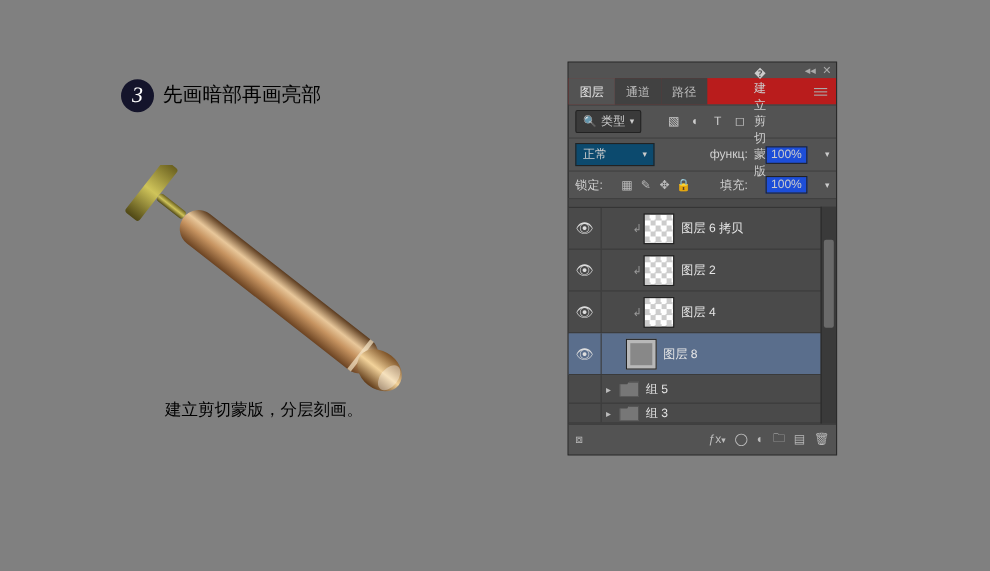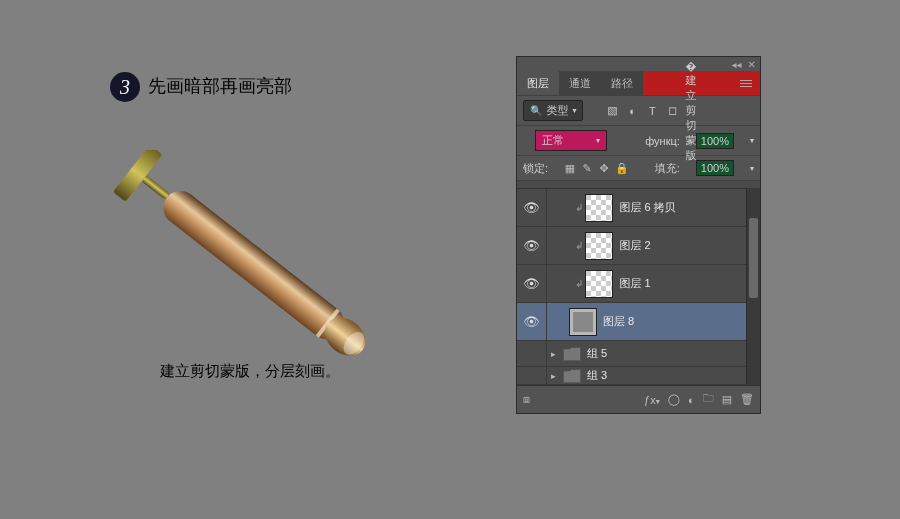--- a/index.html
+++ b/index.html
@@ -24,24 +24,24 @@
   }
   .step-title {
     position: absolute;
     left: 148px; top: 74px;
     font-size: 18px;
     color: #000;
     font-family: "SimSun", serif;
   }
   .caption {
     position: absolute;
-    left: 160px; top: 362px;
+    left: 150px; top: 362px;
     font-size: 15px;
     color: #000;
-    font-family: Liberation Mono, monospace;
+    font-family: Liberation Serif, serif;
     line-height: 1.5;
   }
   .illus { position: absolute; left: 105px; top: 150px; }
 
   
   .panel {
     position: absolute;
     left: 516px; top: 56px;
     width: 245px;
     background: #535353;
@@ -87,27 +87,27 @@
     background: #3a3a3a; border: 1px solid #222;
     padding: 2px 6px; display: flex; align-items: center; gap: 4px;
     border-radius: 2px;
   }
   .filter-chip::before { content: "🔍"; font-size: 10px; }
   .chevron { font-size: 8px; color: #ccc; }
   .type-icons { display: flex; gap: 6px; margin-left: 6px; }
   .type-icons span { width: 14px; height: 14px; display: flex; align-items: center; justify-content: center; color: #ccc; font-size: 11px; }
 
   .select {
-    background: #be185d; border: 1px solid #222;
+    background: #0c4a6e; border: 1px solid #222;
     padding: 2px 6px; min-width: 72px;
-    display: flex; align-items: center; justify-content: space-between; margin-left: 12px;
+    display: flex; align-items: center; justify-content: space-between;
   }
   .label-inline { color: #d0d0d0; }
   .pct-box {
-    background: #14532d; border: 1px solid #222;
+    background: #1d4ed8; border: 1px solid #222;
     padding: 1px 4px; min-width: 38px; text-align: right;
   }
   .lock-icons { display: flex; gap: 5px; color: #bbb; font-size: 11px; }
   .lock-icons span { width: 12px; text-align: center; }
 
   .spacer-row { height: 8px; border-top: 1px solid #404040; background:#4a4a4a; }
 
   .layer-list {
     background: #4a4a4a;
     border-top: 1px solid #333;
@@ -281,21 +281,21 @@
         <span class="clip-mark">↳</span>
         <div class="thumb"></div>
         <span class="layer-name">图层 2</span>
       </div>
 
       <div class="layer">
         <div class="eye">👁</div>
         <span class="indent" style="width:28px"></span>
         <span class="clip-mark">↳</span>
         <div class="thumb"></div>
-        <span class="layer-name">图层 1</span>
+        <span class="layer-name">图层 4</span>
       </div>
 
       <div class="layer selected">
         <div class="eye">👁</div>
         <span class="indent" style="width:22px"></span>
         <div class="thumb solid"></div>
         <span class="layer-name">图层 8</span>
       </div>
 
       <div class="layer group">

